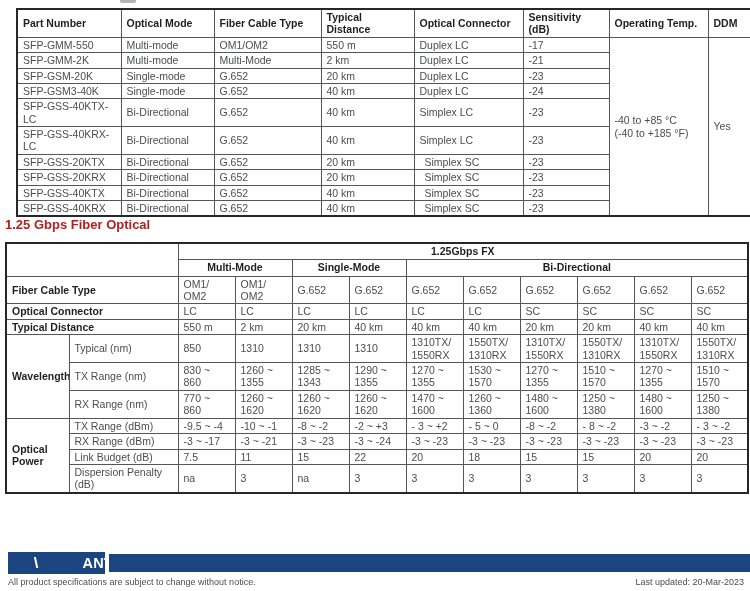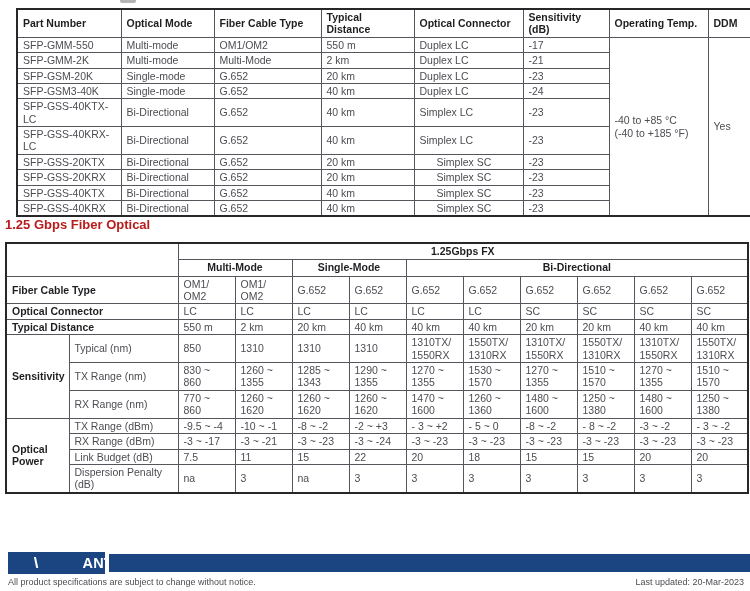--- a/index.html
+++ b/index.html
@@ -11,21 +11,21 @@
   .crop-artifact { position:absolute; left:120px; top:0; width:16px; height:3px; background:#b4b4b4; border-radius:0 0 2px 2px; }
 
   table { border-collapse:collapse; table-layout:fixed; }
   td,th {
     border:1px solid #55565c; padding:1px 5px; font-size:10.5px; font-weight:normal;
     text-align:left; vertical-align:middle; white-space:pre-line; line-height:1.18; overflow:hidden;
   }
   th.hd, th.rl, th.gl, th.ctr { font-weight:bold; color:#1f1f22; }
   td { color:#4c4d52; }
   .ctr { text-align:center; }
-  .ind { padding-left:22px; }
+  .ind { padding-left:10px; }
   .corner { border-bottom:1px solid #55565c; }
 
   .t1 { margin:8px 0 0 16px; width:741px; border:2px solid #27272a; }
   .t1 thead tr { height:15px; }
   .t1 tbody tr { height:14px; }
 
   .title { margin:0 0 0 5px; font-size:13px; font-weight:bold; color:#b91c1c; font-family:"Liberation Sans",sans-serif; }
 
   .t2 { margin:10px 12px 0 5px; width:742px; border:2px solid #27272a; }
   tr.h14 { height:14px; } tr.h17 { height:17px; } tr.h15 { height:15px; }
@@ -218,21 +218,21 @@
     <td>20 km</td>
     <td>40 km</td>
     <td>40 km</td>
     <td>40 km</td>
     <td>20 km</td>
     <td>20 km</td>
     <td>40 km</td>
     <td>40 km</td>
   </tr>
   <tr class="h26">
-    <th class="gl" rowspan="3">Sensitivity</th>
+    <th class="gl" rowspan="3">Wavelength</th>
     <td class="sl">Typical (nm)</td>
     <td>850</td>
     <td>1310</td>
     <td>1310</td>
     <td>1310</td>
     <td>1310TX/
 1550RX</td>
     <td>1550TX/
 1310RX</td>
     <td>1310TX/

